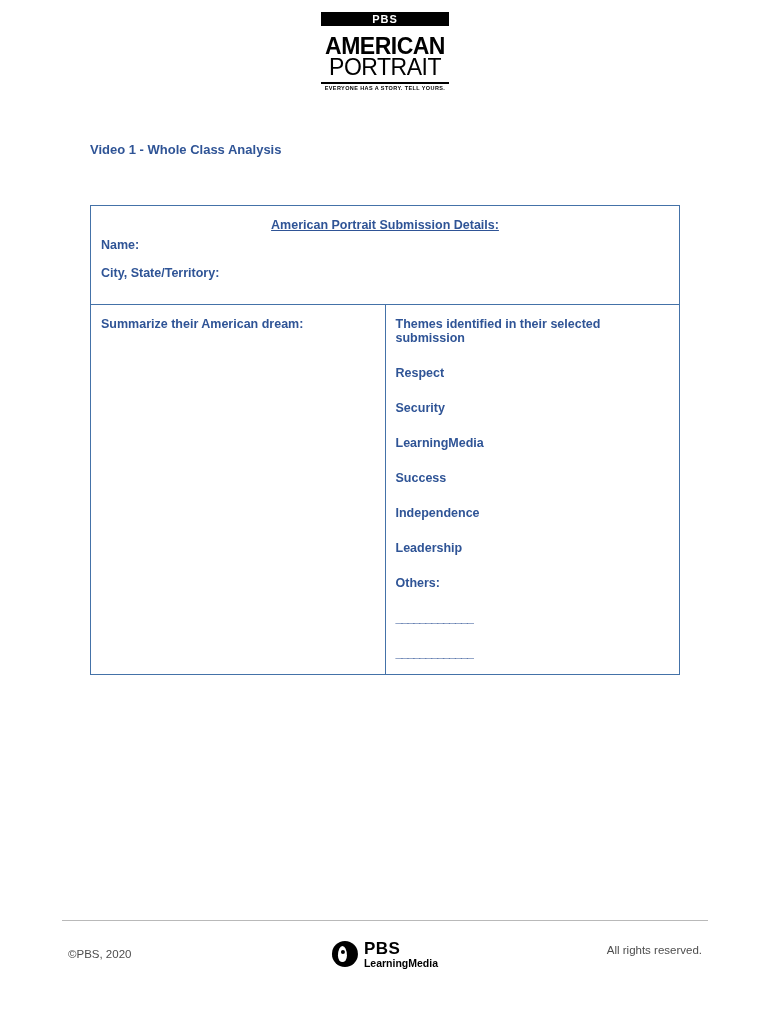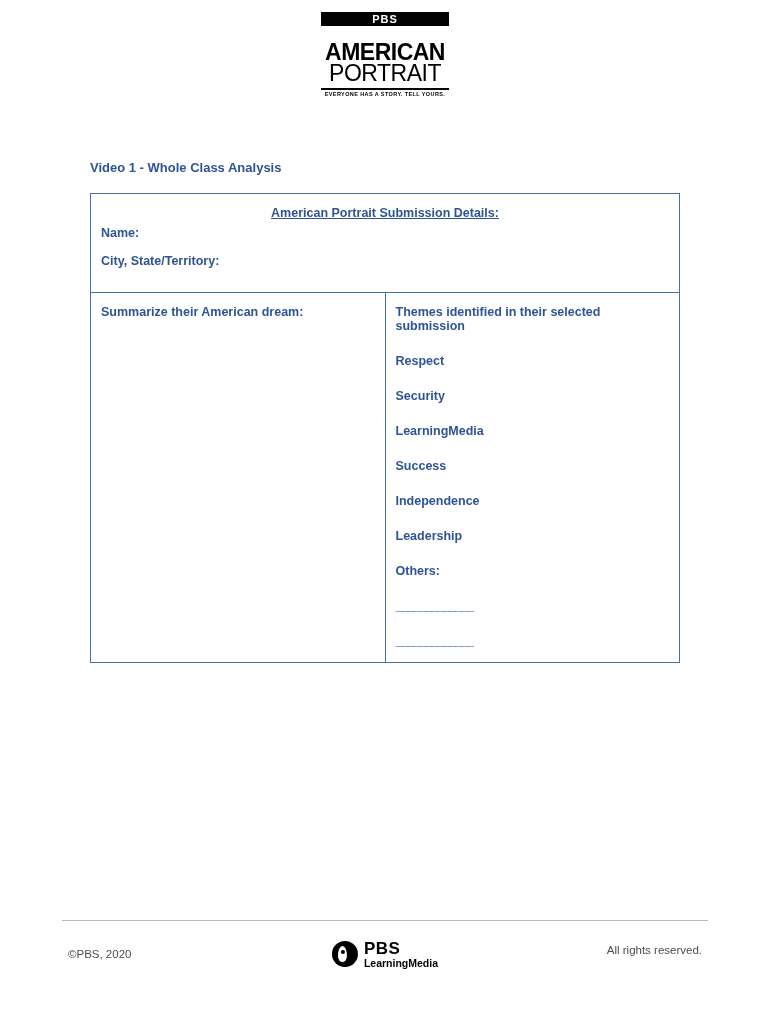--- a/index.html
+++ b/index.html
@@ -44,21 +44,21 @@
     font-size: 11px;
     letter-spacing: 1px;
     padding: 2px 0 1px 0;
     display: block;
   }
   .logo-american {
     display: block;
     font-weight: bold;
     font-size: 23px;
     letter-spacing: -0.5px;
-    margin-top: 15px;
+    margin-top: 9px;
     color: #000;
   }
   .logo-portrait {
     display: block;
     font-weight: normal;
     font-size: 23px;
     letter-spacing: -0.5px;
     margin-top: -2px;
     color: #000;
   }
@@ -82,31 +82,31 @@
     top: 108px;
     left: 0;
     width: 770px;
     text-align: center;
     font-size: 13px;
     font-weight: bold;
     color: #2f5496;
   }
   .section-title {
     position: absolute;
-    top: 160px;
+    top: 142px;
     left: 90px;
     font-size: 13px;
     font-weight: bold;
     color: #2f5496;
   }
 
   
   .organizer {
     position: absolute;
-    top: 193px;
+    top: 205px;
     left: 90px;
     width: 590px;
     border-collapse: collapse;
     table-layout: fixed;
   }
   .organizer td {
     border: 1px solid #4472a8;
     vertical-align: top;
     padding: 12px 10px 10px 10px;
     font-size: 12.5px;

